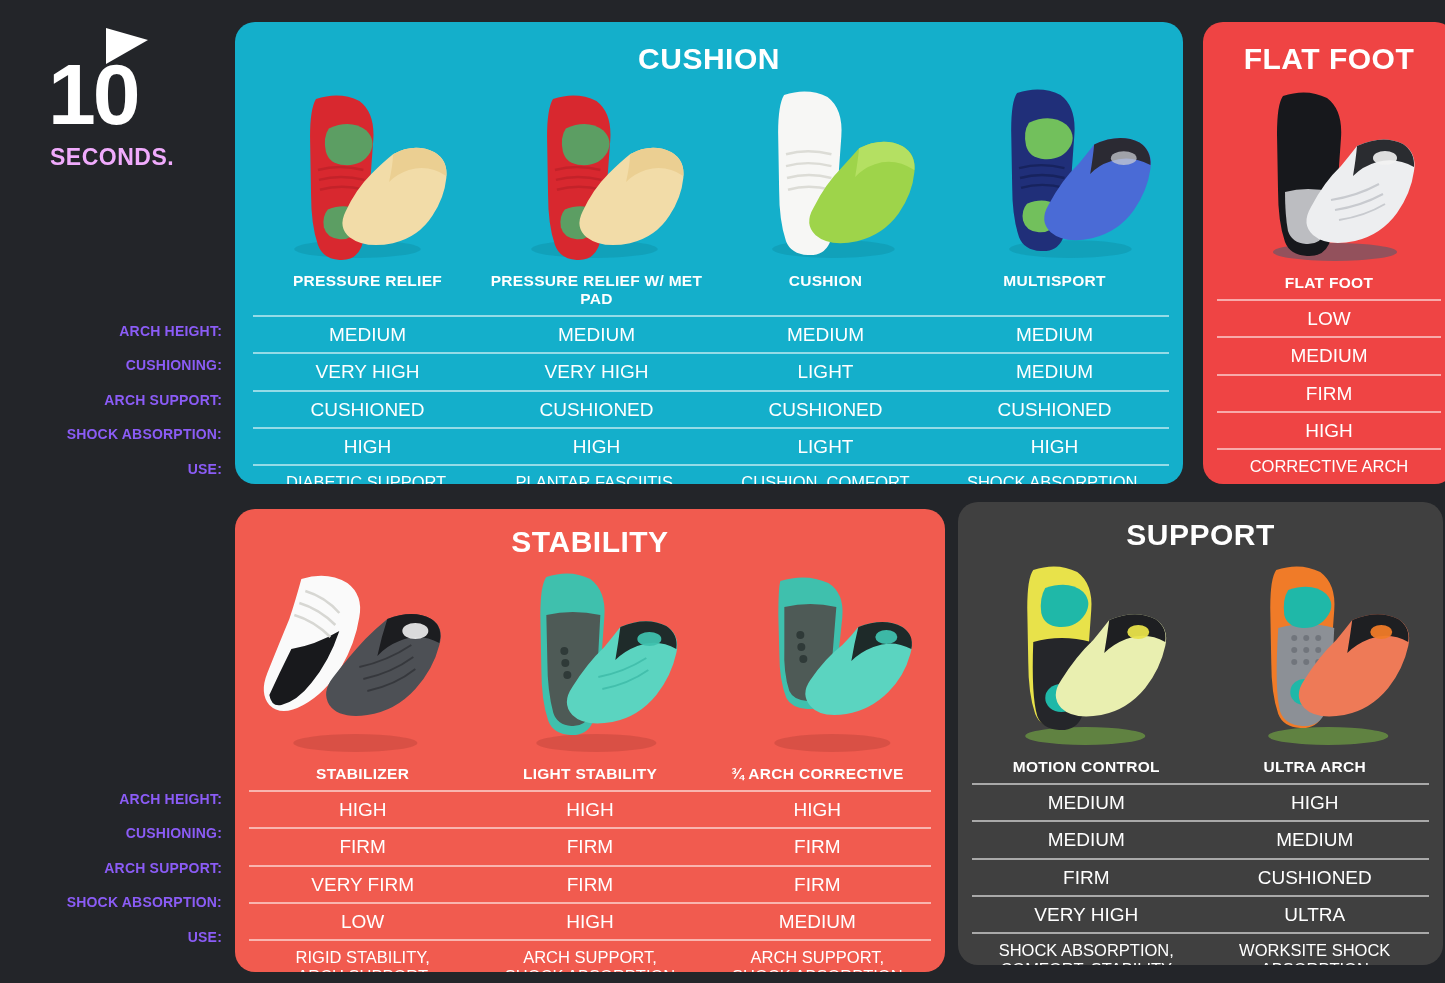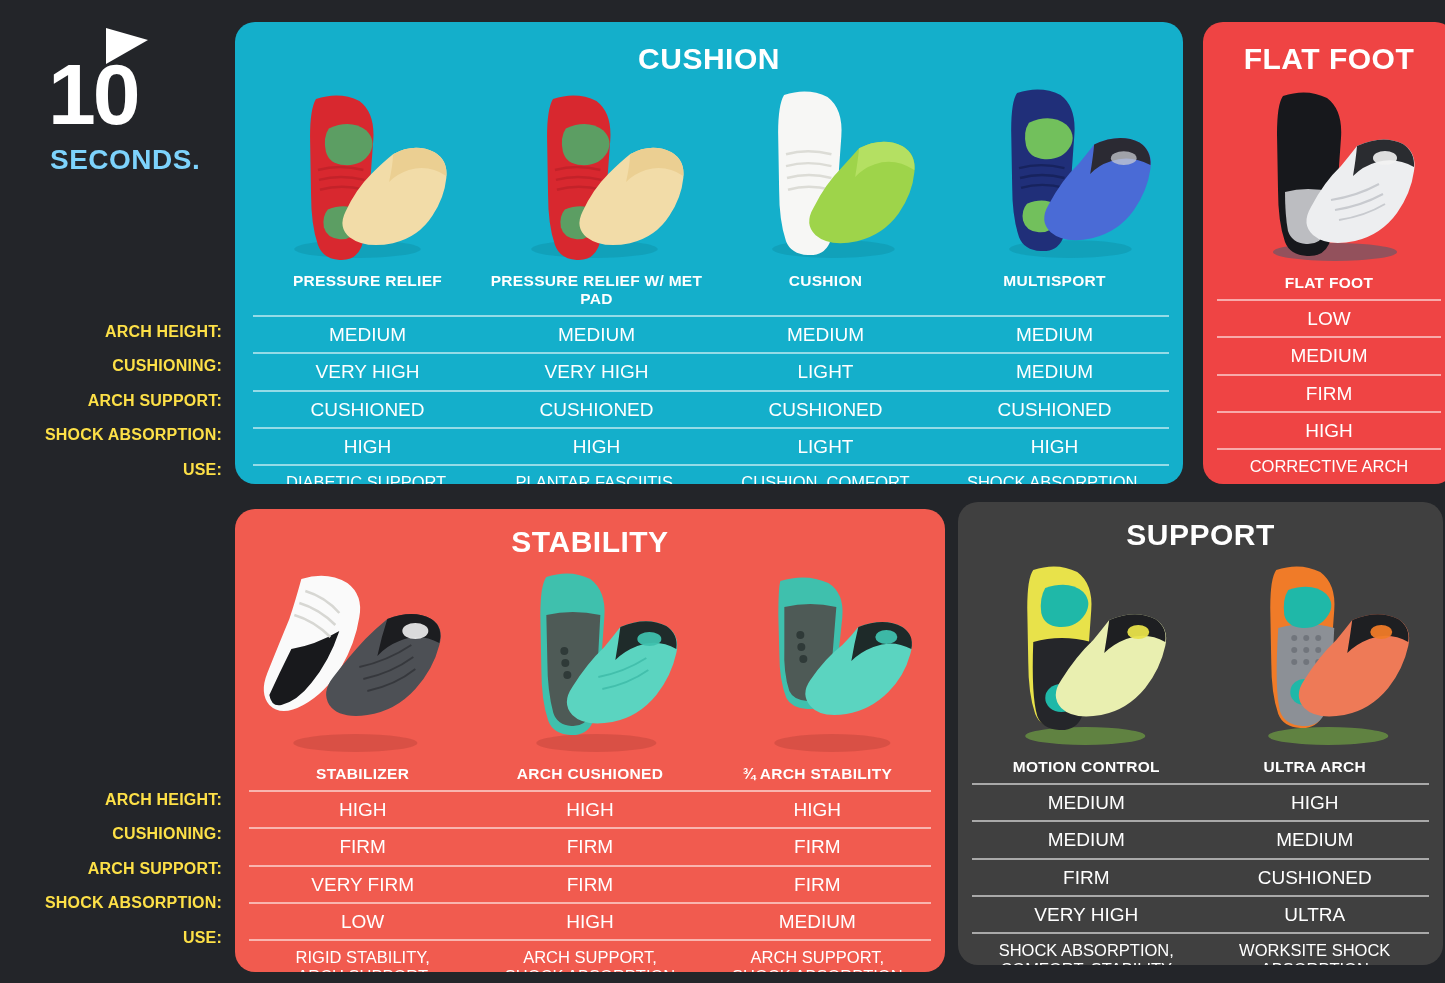--- a/index.html
+++ b/index.html
@@ -33,23 +33,23 @@
     font-size: 86px;
     font-weight: bold;
     color: #ffffff;
     letter-spacing: -3px;
     line-height: 0.95;
     font-family: "Liberation Sans", sans-serif;
   }
   .logo-seconds {
     position: absolute;
     left: 20px; top: 126px;
-    font-size: 28px;
+    font-size: 23px;
     font-weight: bold;
-    color: #7dd3fc;
+    color: #f0abfc;
     letter-spacing: 0.5px;
   }
 
   
   .panel {
     position: absolute;
     border-radius: 20px;
     overflow: hidden;
   }
   .panel-title {
@@ -102,23 +102,23 @@
     border-top: 2px solid rgba(255,255,255,0.55);
   }
   .tbody-row.row-use .col-cell {
     font-size: 16.5px;
     padding: 7px 4px 4px;
   }
 
   
   .row-labels { position: absolute; }
   .row-label {
-    color: #fde047;
+    color: #8b5cf6;
     font-weight: bold;
-    font-size: 16px;
+    font-size: 14px;
     text-align: right;
     letter-spacing: 0.2px;
     white-space: nowrap;
   }
 
   
   svg { display: block; overflow: visible; }
 </style>
 </head>
 <body>
@@ -356,22 +356,22 @@
         <path d="M150 56 q26 -10 44 0 q13 9 8 27 q-6 22 -22 38 q-18 18 -42 22 q-26 4 -36 -8 q-10 -12 0 -26 q15 -22 32 -35 q9 -9 16 -18 z" fill="#5BD4C0"></path>
         <path d="M150 56 q26 -10 44 0 q12 8 9 22 q-19 -10 -38 -2 q-13 5 -22 14 q3 -18 7 -34 z" fill="#1E2A29"></path>
         <ellipse cx="178" cy="66" rx="11" ry="7" fill="#3FC0AD" opacity="0.95"></ellipse>
       </svg>
     </div>
   </div>
 
   <div class="ptable" style="padding:0 14px; margin-top:6px;">
     <div class="thead-row">
         <div class="col-cell">STABILIZER</div>
-        <div class="col-cell">ARCH CUSHIONED</div>
-        <div class="col-cell">¾ ARCH STABILITY</div>
+        <div class="col-cell">LIGHT STABILITY</div>
+        <div class="col-cell">¾ ARCH CORRECTIVE</div>
       </div>
     <div class="tbody-row">
         <div class="col-cell">HIGH</div>
         <div class="col-cell">HIGH</div>
         <div class="col-cell">HIGH</div>
       </div>
     <div class="tbody-row">
         <div class="col-cell">FIRM</div>
         <div class="col-cell">FIRM</div>
         <div class="col-cell">FIRM</div>

